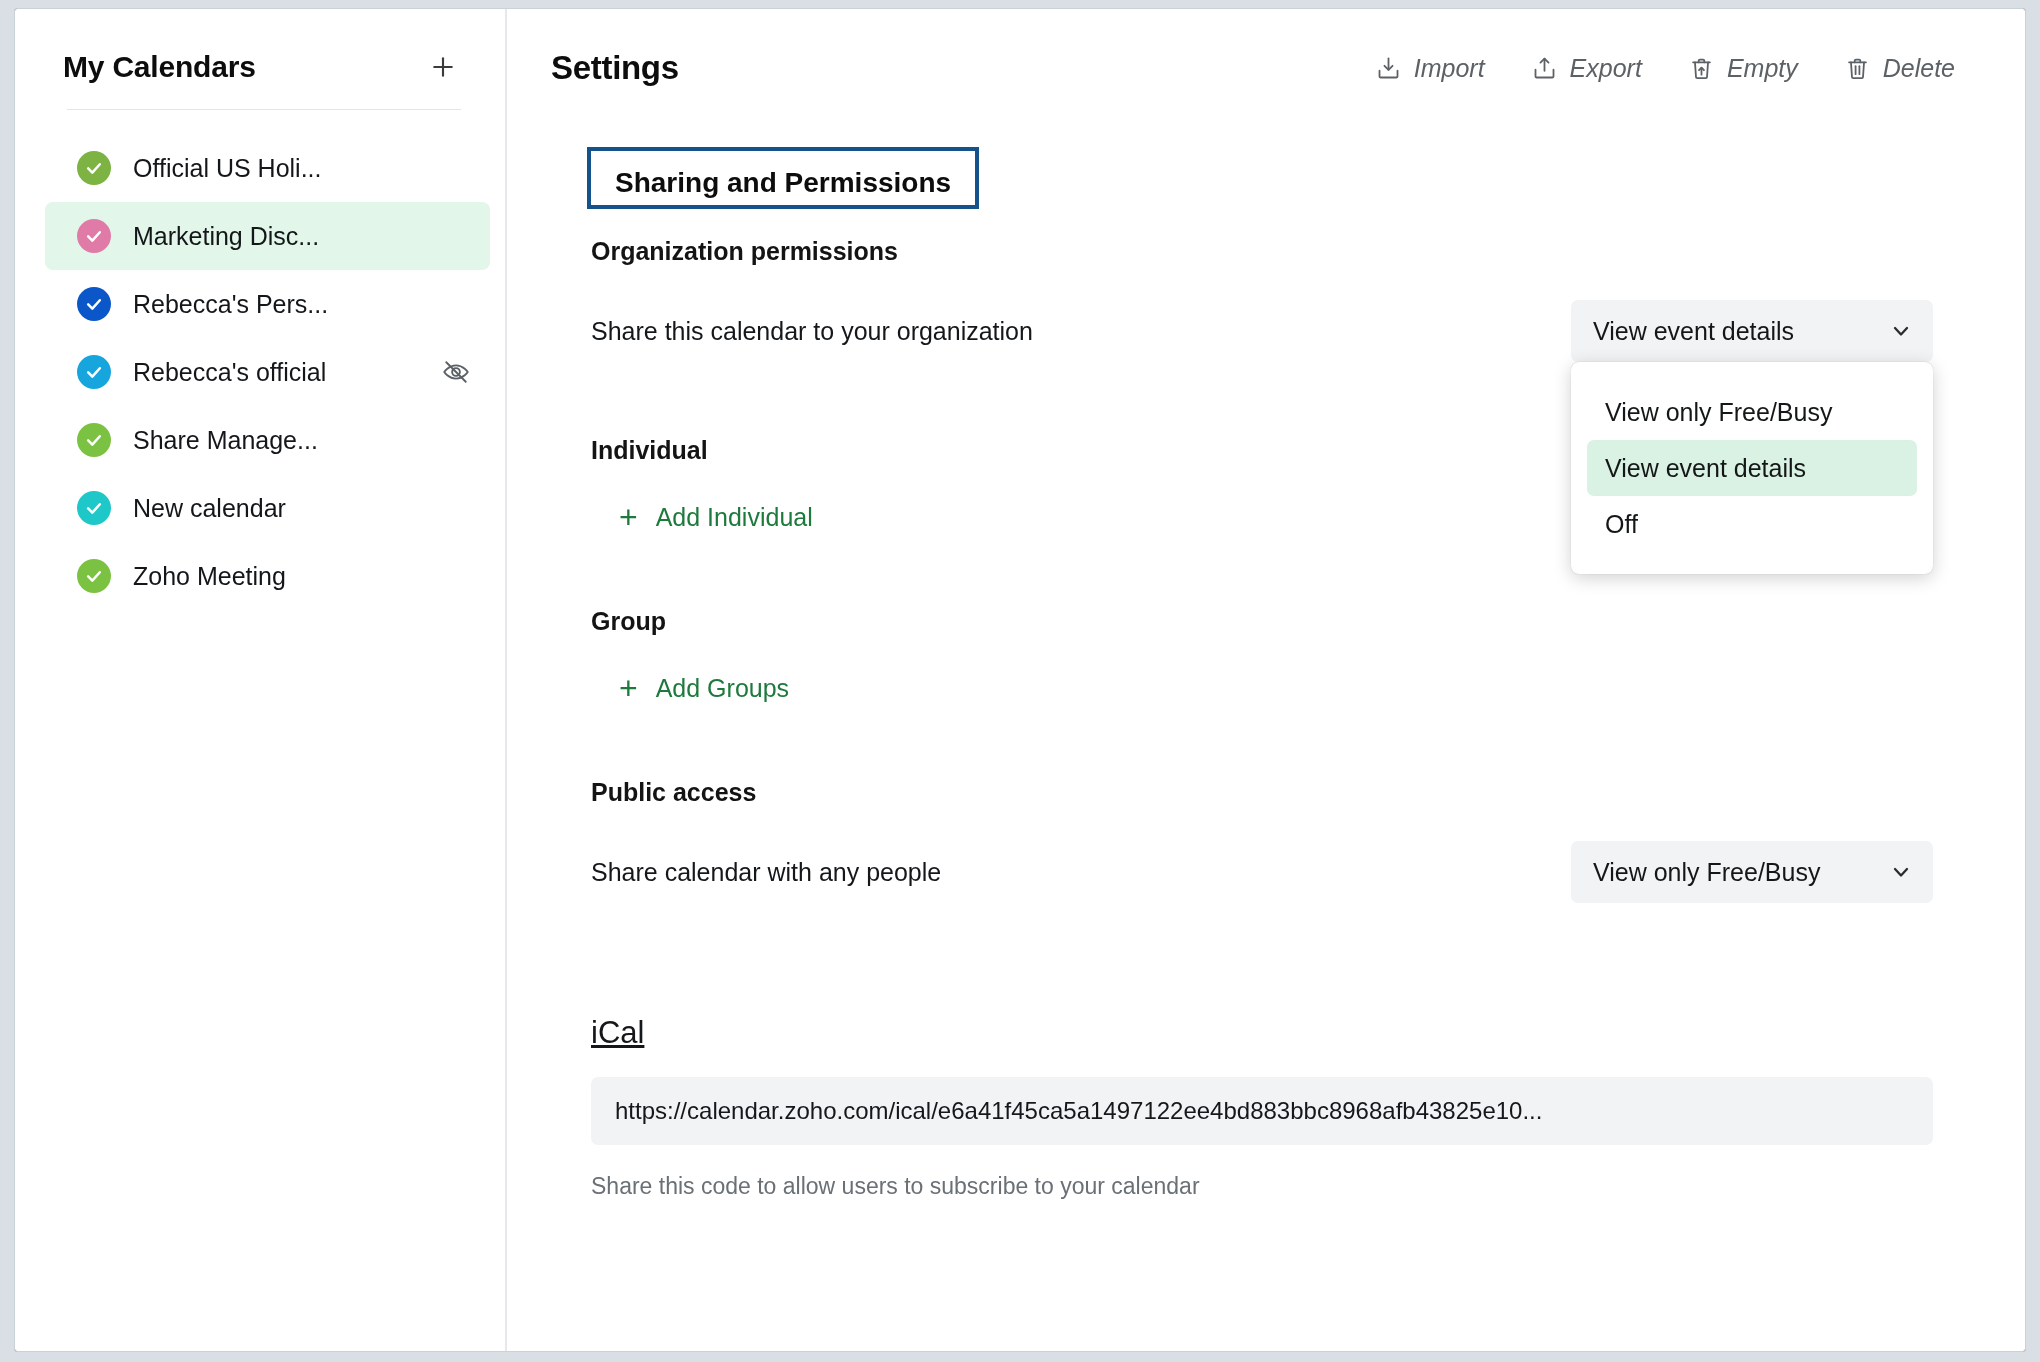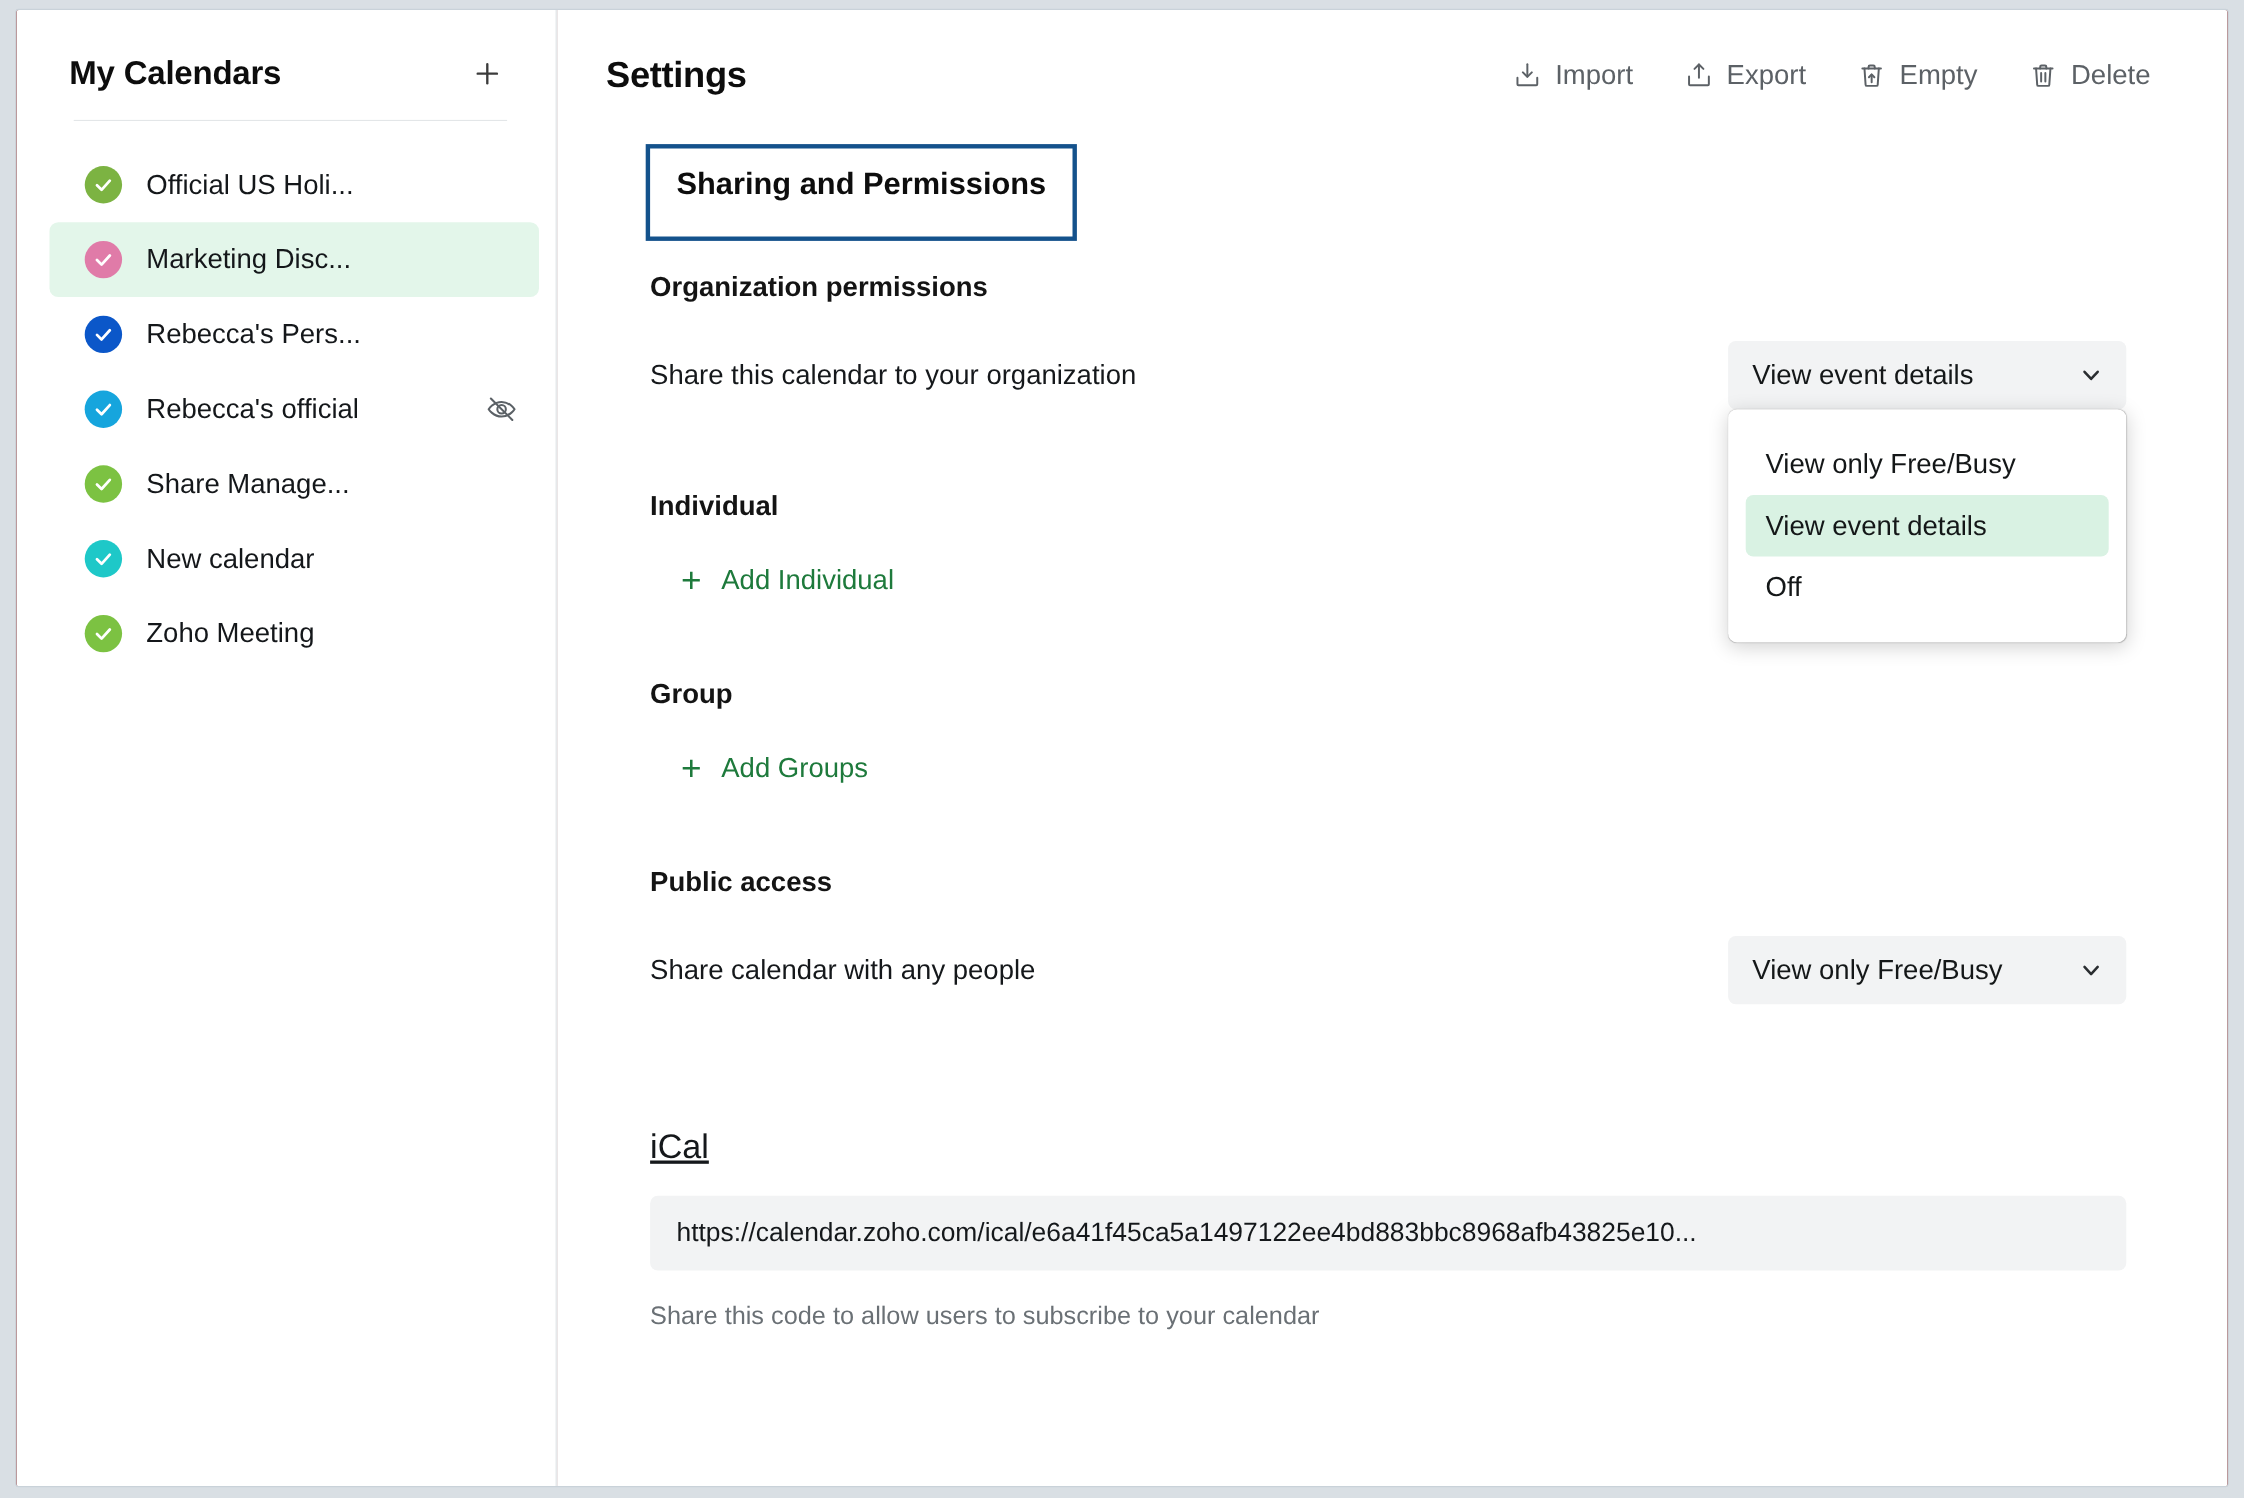--- a/index.html
+++ b/index.html
@@ -147,30 +147,31 @@
     gap: 46px;
   }
 
   .toolbar-btn {
     display: flex;
     align-items: center;
     gap: 12px;
     color: #5c6166;
     font-size: 25px;
     cursor: pointer;
+    font-style: italic;
   }
 
   .toolbar-btn svg { display: block; }
 
   
   .section-highlight {
-    margin: 44px 0 0 80px;
+    margin: 60px 0 0 80px;
     display: inline-block;
     border: 4px solid #14528c;
-    padding: 16px 24px 32px 24px;
+    padding: 16px 24px 6px 24px;
   }
 
   .section-title {
     font-size: 28px;
     font-weight: 700;
     color: #0d0d0d;
   }
 
   .sub-heading {
     margin-left: 84px;

